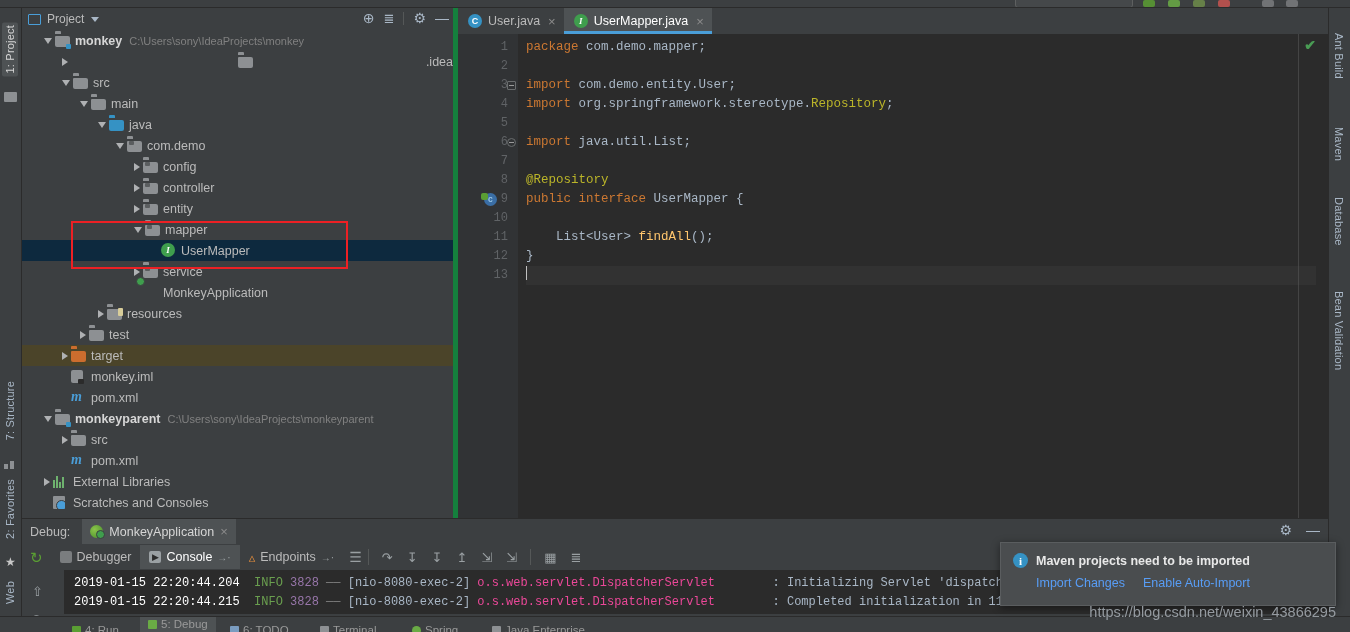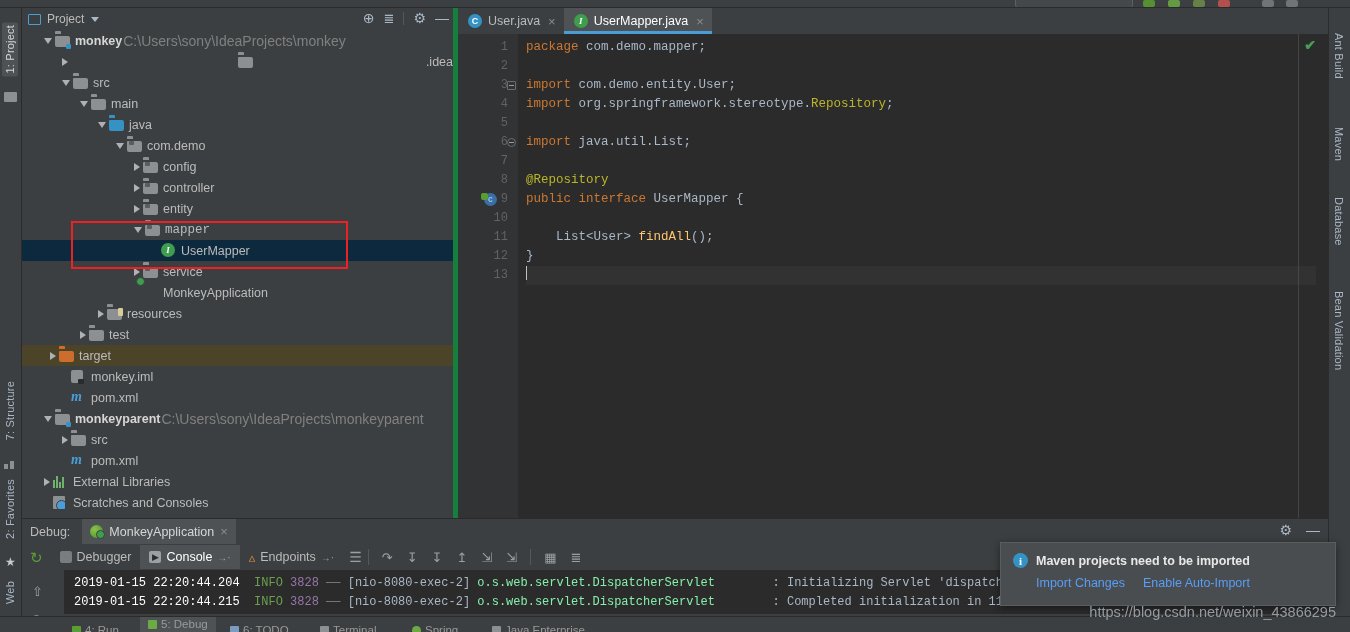--- a/index.html
+++ b/index.html
@@ -65,21 +65,21 @@
   }
   .trow.sel { background: #0d293e; }
   .trow.hl-target { background: #4b4429; }
   .arrow { width: 0; height: 0; flex: none; margin-right: 3px; }
   .arrow.right { border-top: 4.5px solid transparent; border-bottom: 4.5px solid transparent; border-left: 6px solid #afb1b3; }
   .arrow.down  { border-left: 4.5px solid transparent; border-right: 4.5px solid transparent; border-top: 6px solid #afb1b3; }
   .arrow.none  { width: 6px; margin-right: 3px; }
   .ticon { width: 15px; height: 15px; flex: none; margin-right: 5px; position: relative; }
   .tlabel { }
   .tlabel.bold { font-weight: bold; color: #d6d6d6; }
-  .tpath { color: #808080; font-size: 14px; margin-left: 1px; }
+  .tpath { color: #808080; font-size: 11px; margin-left: 7px; }
 
   
   .ic-folder { background: #8d9093; border-radius: 1px 2px 2px 2px; }
   .ic-folder::before {
     content: ""; position: absolute; left: 0; top: -2px; width: 6px; height: 3px;
     background: #8d9093; border-radius: 1px 1px 0 0;
   }
   .ic-folder.src::after {
     content: ""; position: absolute; right: -1px; bottom: -1px;
     width: 5px; height: 5px; background: #3592c4; border-radius: 1px;
@@ -250,21 +250,21 @@
   }
   .logline {
     height: 19px; line-height: 19px; white-space: pre;
     font-family: "Liberation Mono", monospace; font-size: 12px; color: #a9b7c6;
   }
   .l-time { color: #ffffff; margin-top: 28px; }
   .l-info { color: #6a9f4f; }
   .l-pid  { color: #9876aa; }
   .l-dash { color: #808080; }
   .l-thread { color: #a9b7c6; }
-  .l-logger { color: #86efac; }
+  .l-logger { color: #ec4899; }
   .l-msg { color: #a9b7c6; }
   .console-gutter {
     position: absolute; left: 0; top: 51px; bottom: 18px; width: 42px; background: #3c3f41;
   }
   .cg-btn { position: absolute; left: 10px; width: 14px; height: 14px; }
 
   
   .hscroll {
     position: absolute; left: 42px; bottom: 4px; width: 228px; height: 8px;
     background: #5c5f61; border-radius: 4px;
@@ -414,21 +414,21 @@
           </span>
           <span class="tlabel">controller</span>
         </div>
         <div class="trow" style="padding-left: 112px;">
           <span class="arrow right"></span>
           <span class="ticon">
             <span class="ic-folder pkg" style="width:15px;height:11px;margin-top:3px;display:block;"></span>
           </span>
           <span class="tlabel">entity</span>
         </div>
-        <div class="trow" style="padding-left: 112px; font-family: Liberation Mono, monospace;">
+        <div class="trow" style="padding-left: 112px;">
           <span class="arrow down"></span>
           <span class="ticon">
             <span class="ic-folder pkg" style="width:15px;height:11px;margin-top:3px;display:block;"></span>
           </span>
           <span class="tlabel">mapper</span>
         </div>
         <div class="trow sel" style="padding-left: 130px;">
           <span class="arrow none"></span>
           <span class="ticon">
             <span class="ic-iface">I</span>
@@ -454,21 +454,21 @@
           </span>
           <span class="tlabel">resources</span>
         </div>
         <div class="trow" style="padding-left: 58px;">
           <span class="arrow right"></span>
           <span class="ticon">
             <span class="ic-folder" style="width:15px;height:11px;margin-top:3px;display:block;"></span>
           </span>
           <span class="tlabel">test</span>
         </div>
-        <div class="trow hl-target" style="padding-left: 28px; text-align: right;">
+        <div class="trow hl-target" style="padding-left: 40px; text-align: right;">
           <span class="arrow right"></span>
           <span class="ticon">
             <span class="ic-folder orange" style="width:15px;height:11px;margin-top:3px;display:block;"></span>
           </span>
           <span class="tlabel">target</span>
         </div>
         <div class="trow" style="padding-left: 40px;">
           <span class="arrow none"></span>
           <span class="ticon">
             <span class="ic-iml" style="width:12px;height:13px;display:block;margin-top:1px;"></span>

